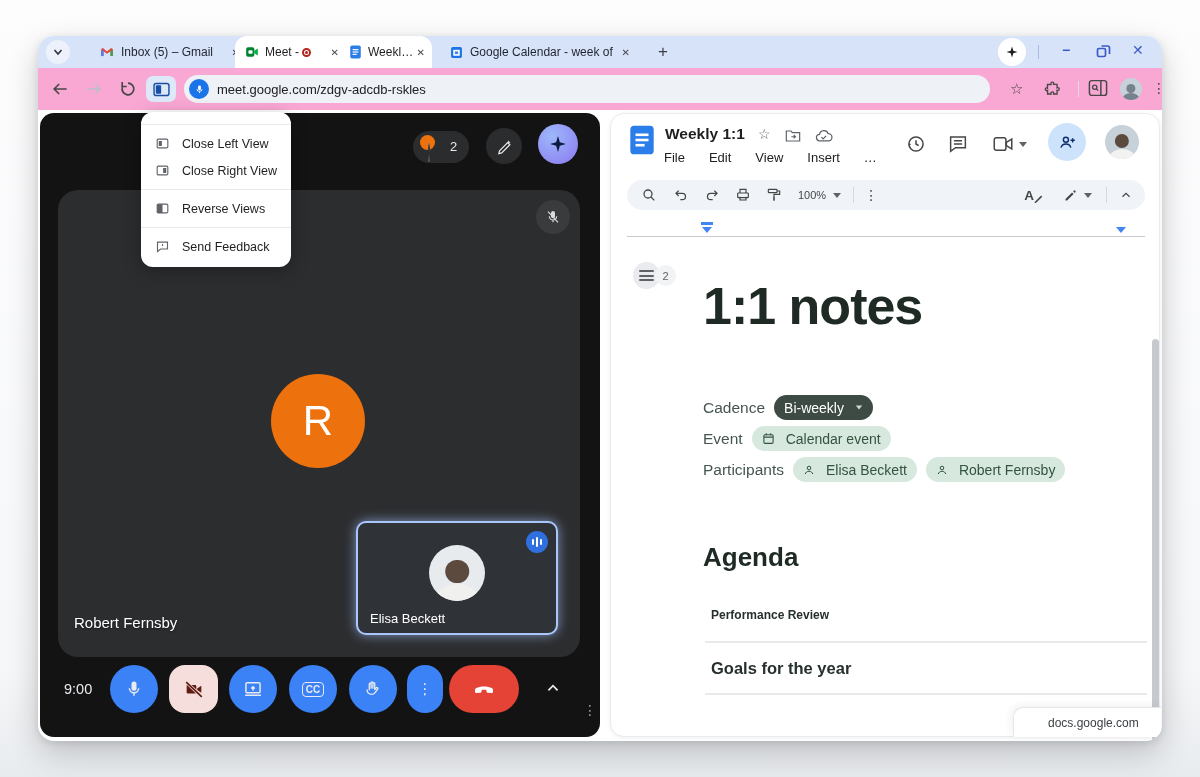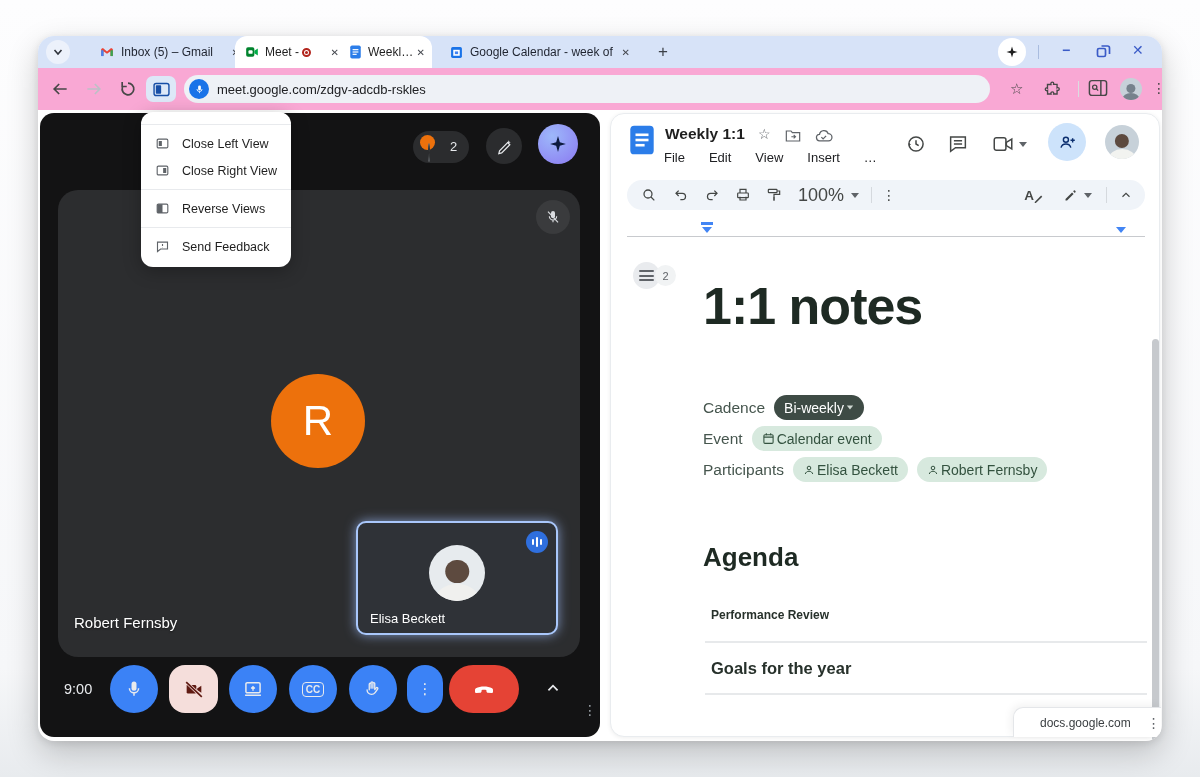--- a/index.html
+++ b/index.html
@@ -33,31 +33,31 @@
   .ctlrow{position:absolute;left:0;top:552px;width:560px;height:48px}
   .menu{position:absolute;left:103px;top:76px;width:150px;background:#fff;border-radius:12px;
     box-shadow:0 4px 18px rgba(0,0,0,.28);padding:7px 0;z-index:60}
   .mi{display:flex;align-items:center;height:27px;padding:0 14px;gap:12px;font-size:12.5px;color:#1f1f1f;white-space:nowrap}
   .mdiv{height:1px;background:#e8eaed;margin:5px 0}
   
   .docs{position:absolute;left:572px;top:77px;width:550px;height:624px;background:#fff;border-radius:14px;
     border:1px solid #e9ecef;box-shadow:0 1px 4px rgba(0,0,0,.07)}
   .dmenu{font-size:13px;color:#202124;margin-right:0}
   .dtoolbar{position:absolute;left:16px;top:66px;width:518px;height:30px;background:#f0f4f9;border-radius:15px;display:flex;align-items:center}
-  .chip{display:inline-flex;align-items:center;gap:2px;height:25px;padding:0 10px;border-radius:13px;
+  .chip{display:inline-flex;align-items:center;gap:11px;height:25px;padding:0 10px;border-radius:13px;
     background:#d7e9de;color:#33523f;font-size:14px;white-space:nowrap}
   .chip.dark{background:#3e4b45;color:#fff}
   .fieldrow{position:absolute;left:92px;display:flex;align-items:center;gap:9px}
   .flabel{font-size:15.5px;color:#46564e}
   .tri{width:0;height:0;border-left:4px solid transparent;border-right:4px solid transparent;border-top:5px solid #5f6368}
   .tri.blue{border-top-color:#4285f4;border-left-width:5px;border-right-width:5px;border-top-width:6px}
   .tri.lite{border-top-color:#cfd8d2}
   .hrline{position:absolute;left:94px;width:442px;height:2px;background:#e7e9eb}
   .sitebadge{position:absolute;left:402px;top:593px;width:148px;height:30px;background:#fff;border:1px solid #e4e6e9;
-    border-right:none;border-bottom:none;border-radius:10px 0 0 0;display:flex;align-items:center;gap:16px;padding:0 8px 0 10px;
+    border-right:none;border-bottom:none;border-radius:10px 0 0 0;display:flex;align-items:center;gap:24px;padding:0 8px 0 10px;
     box-shadow:-2px -2px 8px rgba(0,0,0,.06)}
   .silhouette{border-radius:50%;background:#c7d1d9;position:relative;overflow:hidden}
   .silhouette i{position:absolute;left:50%;top:26%;width:42%;height:42%;transform:translateX(-50%);background:#76828c;border-radius:50%}
   .silhouette u{position:absolute;left:50%;top:70%;width:78%;height:58%;transform:translateX(-50%);background:#76828c;border-radius:50% 50% 0 0}
   .dots{font-size:14px;color:#5f6368}
 </style>
 </head>
 <body>
 
 <div class="stage">
@@ -401,21 +401,21 @@
               <path d="M7.5 9V3.5h9V9M7.5 14.5v5h9v-5" fill="none" stroke="#444746" stroke-width="1.8"></path>
             </svg>
       </div>
       <div style="margin-left:15px">
         <svg width="16" height="16" viewBox="0 0 24 24">
               <rect x="3.5" y="3.5" width="13" height="5" rx="1" fill="none" stroke="#444746" stroke-width="1.8"></rect>
               <path d="M16.5 6h4v5h-8.5v3" fill="none" stroke="#444746" stroke-width="1.8"></path>
               <rect x="10.8" y="14" width="2.4" height="6.5" fill="#444746"></rect>
             </svg>
       </div>
-      <span style="margin-left:16px;font-size:18px;color:#444746">100%</span>
+      <span style="margin-left:16px;font-size:11px;color:#444746">100%</span>
       <span class="tri" style="margin-left:7px"></span>
       <span style="margin-left:12px;width:1px;height:16px;background:#d5d9de"></span>
       <span class="dots" style="margin-left:10px;color:#444746">⋮</span>
       <div style="margin-left:auto;display:flex;align-items:center">
         <div style="display:flex;align-items:flex-end">
           <span style="font-size:13.5px;font-weight:bold;color:#444746">A</span>
           <svg width="9" height="9" viewBox="0 0 12 12">
                 <path d="M1 10.5L9.5 2l1.5 1.5-8.5 8.5H1z" fill="#444746"></path>
               </svg>
         </div>

